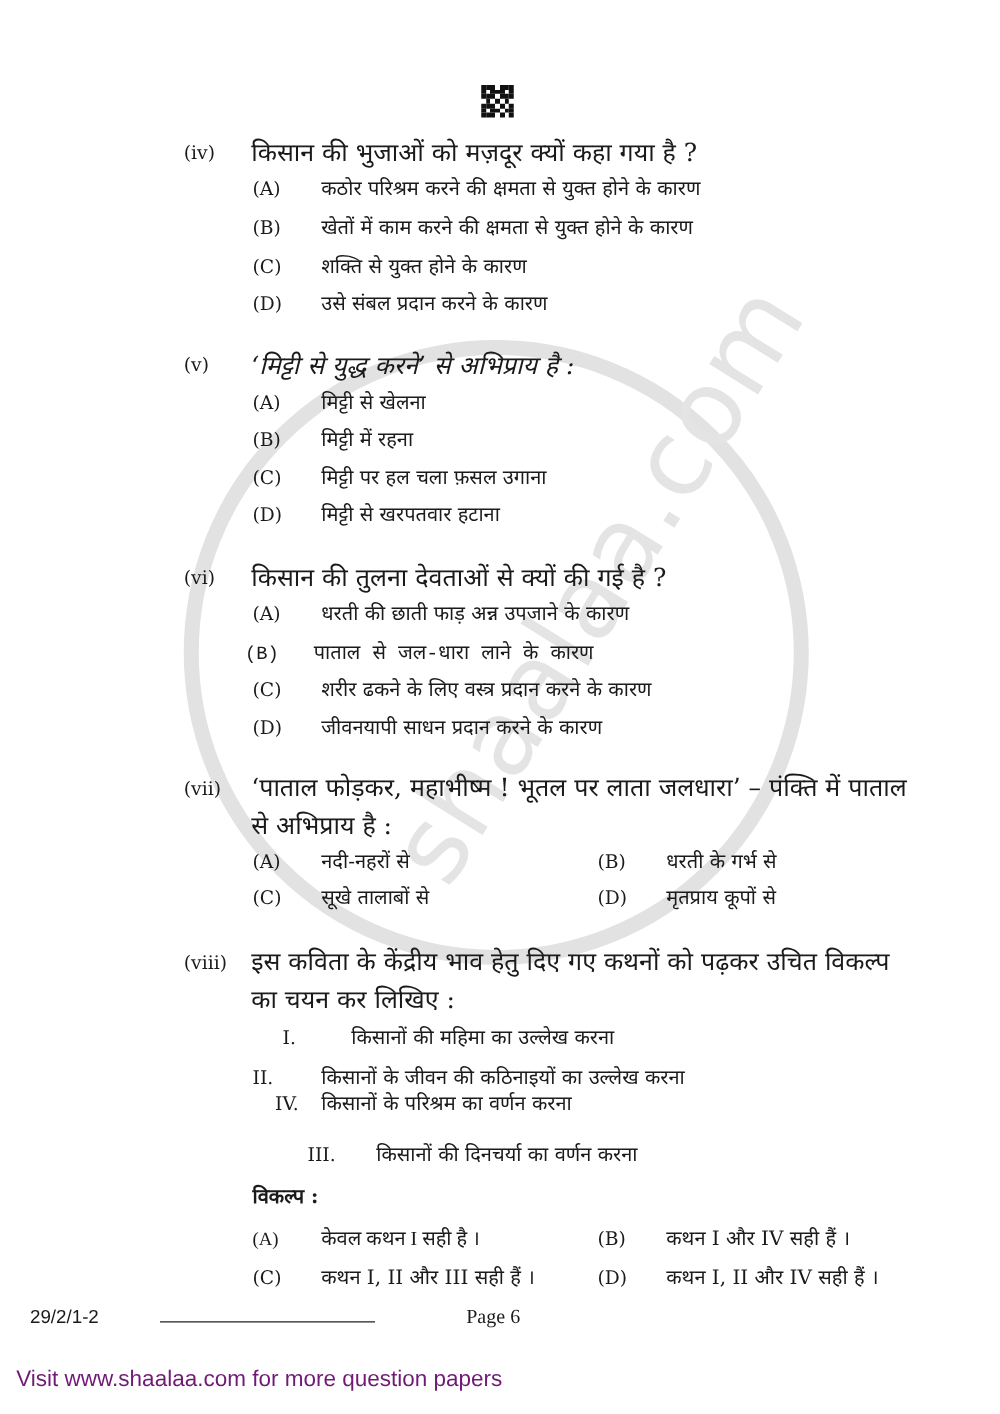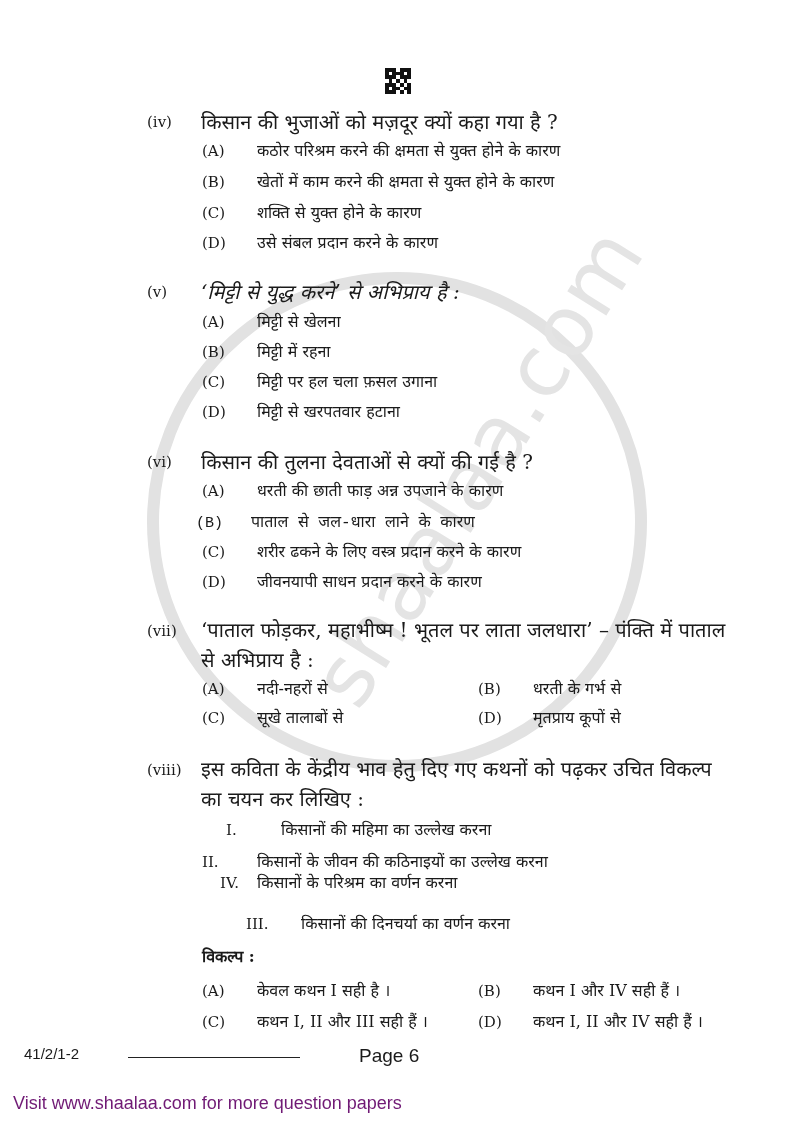--- a/index.html
+++ b/index.html
@@ -27,21 +27,21 @@
   .qr span { background: #111; }
   .qr span.w { background: transparent; }
   .content { position: absolute; left: 0; top: 0; width: 800px; z-index: 1; }
   .q { position: absolute; left: 147px; width: 590px; }
   .qnum { position: absolute; left: 0; top: 0; font-size: 15px; }
   .qtext { position: absolute; left: 54px; right: 0; top: 0; font-size: 20px; line-height: 30px; }
   .opt { position: absolute; font-size: 16px; white-space: nowrap; }
   .opt .lbl { display: inline-block; width: 55px; font-size: 15px; }
   .footer-code { position: absolute; left: 24px; top: 1045px; font-family: "Liberation Sans", sans-serif; font-size: 15px; }
   .footer-line { position: absolute; left: 128px; top: 1057px; width: 172px; height: 1px; background: #222; }
-  .footer-page { position: absolute; left: 359px; top: 1045px; font-family: Liberation Sans, sans-serif; font-size: 19px; }
+  .footer-page { position: absolute; left: 373px; top: 1045px; font-family: Liberation Serif, serif; font-size: 16px; }
   .visit { position: absolute; left: 13px; top: 1093px; font-family: "Liberation Sans", sans-serif; font-size: 18px; color: #701a75; }
 </style>
 </head>
 <body>
 
 <div class="watermark-ring"></div>
 <div class="watermark-text">shaalaa.com</div>
 
 <div class="qr">
   <span></span>
@@ -135,22 +135,22 @@
 
   <div class="q" style="top:757px;">
     <span class="qnum" style="top:4px;">(viii)</span>
     <span class="qtext" style="top:-3px;">इस कविता के केंद्रीय भाव हेतु दिए गए कथनों को पढ़कर उचित विकल्प का चयन कर लिखिए :</span>
   </div>
   <div class="opt" style="left:202px; top:818px;margin-left:24px;"><span class="lbl">I.</span><span>किसानों की महिमा का उल्लेख करना</span></div>
   <div class="opt" style="left:202px; top:850px;"><span class="lbl">II.</span><span>किसानों के जीवन की कठिनाइयों का उल्लेख करना</span></div>
   <div class="opt" style="left:202px; top:912px;margin-left:44px;"><span class="lbl">III.</span><span>किसानों की दिनचर्या का वर्णन करना</span></div>
   <div class="opt" style="left:202px; top:871px;text-align:center;"><span class="lbl">IV.</span><span>किसानों के परिश्रम का वर्णन करना</span></div>
   <div class="opt" style="left:202px; top:945px; font-weight:bold;">विकल्प :</div>
-  <div class="opt" style="left:202px; top:979px;"><span class="lbl">(A)</span><span>केवल कथन I सही है ।</span></div>
+  <div class="opt" style="left:202px; top:979px;font-family:Liberation Serif, serif;"><span class="lbl">(A)</span><span>केवल कथन I सही है ।</span></div>
   <div class="opt" style="left:478px; top:979px;"><span class="lbl">(B)</span><span>कथन I और IV सही हैं ।</span></div>
   <div class="opt" style="left:202px; top:1010px;"><span class="lbl">(C)</span><span>कथन  I, II और III सही हैं ।</span></div>
   <div class="opt" style="left:478px; top:1010px;"><span class="lbl">(D)</span><span>कथन I, II और IV सही हैं ।</span></div>
 
-  <div class="footer-code">41/2/1-2</div>
+  <div class="footer-code">29/2/1-2</div>
   <div class="footer-line"></div>
   <div class="footer-page">Page 6</div>
   <div class="visit">Visit www.shaalaa.com for more question papers</div>
 </div>
 
 </body></html>

